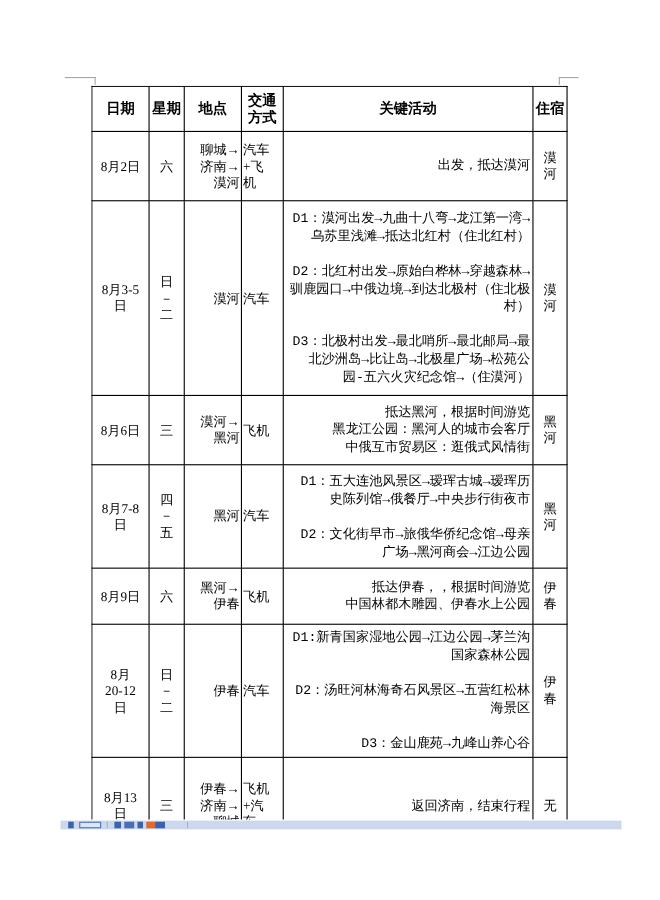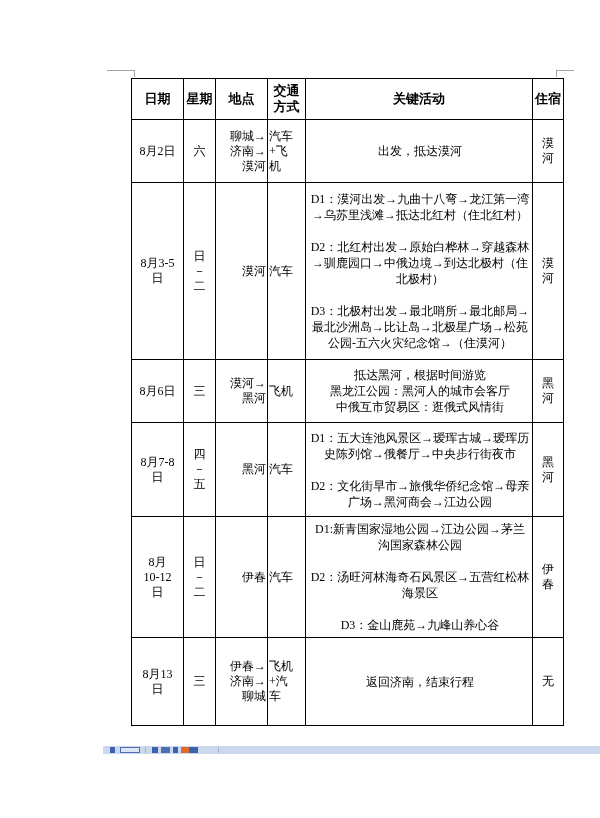--- a/index.html
+++ b/index.html
@@ -3,21 +3,21 @@
 <meta charset="utf-8">
 <style>
   * { margin: 0; padding: 0; box-sizing: border-box; }
   html, body {
     width: 600px; height: 818px;
     background: #ffffff;
     font-family: "Liberation Serif", "DejaVu Serif", serif;
     overflow: hidden;
     position: relative;
   }
-  .page { position: absolute; inset: 0; background: #ffffff; margin-left: 48px; }
+  .page { position: absolute; inset: 0; background: #ffffff; }
 
   
   .mark { position: absolute; background: #a6a6a6; }
   .mark-tl-h { left: 59px;  top: 70px; width: 28px; height: 1px; }
   .mark-tl-v { left: 86px;  top: 70px; width: 1px;  height: 7px; }
   .mark-tr-h { left: 508px; top: 70px; width: 18px; height: 1px; }
   .mark-tr-v { left: 508px; top: 70px; width: 1px;  height: 7px; }
 
   
   .table-clip {
@@ -36,21 +36,21 @@
   }
   th {
     font-size: 13px; font-weight: bold; text-align: center;
     line-height: 16px; padding: 0 1px;
   }
   td { font-size: 12px; line-height: 16px; }
   td.c-date  { text-align: center;   padding: 0 1px; line-height: 15px; }
   td.c-week  { text-align: center; padding: 0 1px; line-height: 15px; }
   td.c-loc   { text-align: right; padding: 0 1px; line-height: 15px; }
   td.c-trans { padding: 0 1px; line-height: 15px; }
-  td.c-act   { text-align: center;   padding: 1px 2px 1px 4px; }
+  td.c-act   { text-align: right;   padding: 1px 2px 1px 4px; font-family: Liberation Mono, monospace; }
   td.c-stay  { text-align: center; padding: 0 1px; line-height: 15px; }
 
   tr.h-head { height: 41px; }
   tr.h-r0 { height: 63px; }
   tr.h-r1 { height: 177px; }
   tr.h-r2 { height: 63px; }
   tr.h-r3 { height: 94px; }
   tr.h-r4 { height: 51px; }
   tr.h-r5 { height: 121px; }
   tr.h-r6 { height: 88px; }
@@ -150,23 +150,34 @@
 －
 五</td>
           <td class="c-loc">黑河</td>
           <td class="c-trans">汽车</td>
           <td class="c-act">D1：五大连池风景区→瑷珲古城→瑷珲历史陈列馆→俄餐厅→中央步行街夜市
 
 D2：文化街早市→旅俄华侨纪念馆→母亲广场→黑河商会→江边公园</td>
           <td class="c-stay">黑
 河</td>
         </tr>
+        <tr class="h-r4">
+          <td class="c-date">8月9日</td>
+          <td class="c-week">六</td>
+          <td class="c-loc">黑河→
+伊春</td>
+          <td class="c-trans">飞机</td>
+          <td class="c-act">抵达伊春，，根据时间游览
+中国林都木雕园、伊春水上公园</td>
+          <td class="c-stay">伊
+春</td>
+        </tr>
         <tr class="h-r5">
           <td class="c-date">8月
-10-12
+20-12
 日</td>
           <td class="c-week">日
 －
 二</td>
           <td class="c-loc">伊春</td>
           <td class="c-trans">汽车</td>
           <td class="c-act">D1:新青国家湿地公园→江边公园→茅兰沟国家森林公园
 
 D2：汤旺河林海奇石风景区→五营红松林海景区
 

